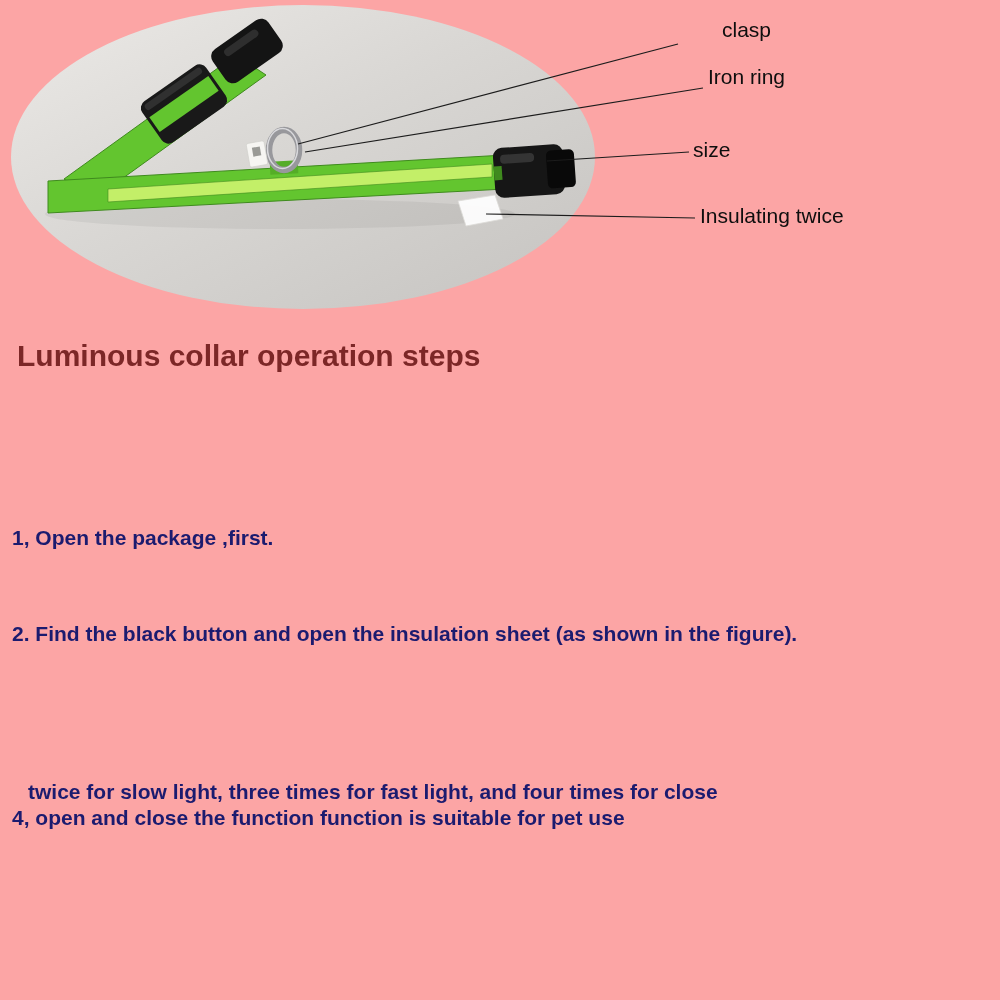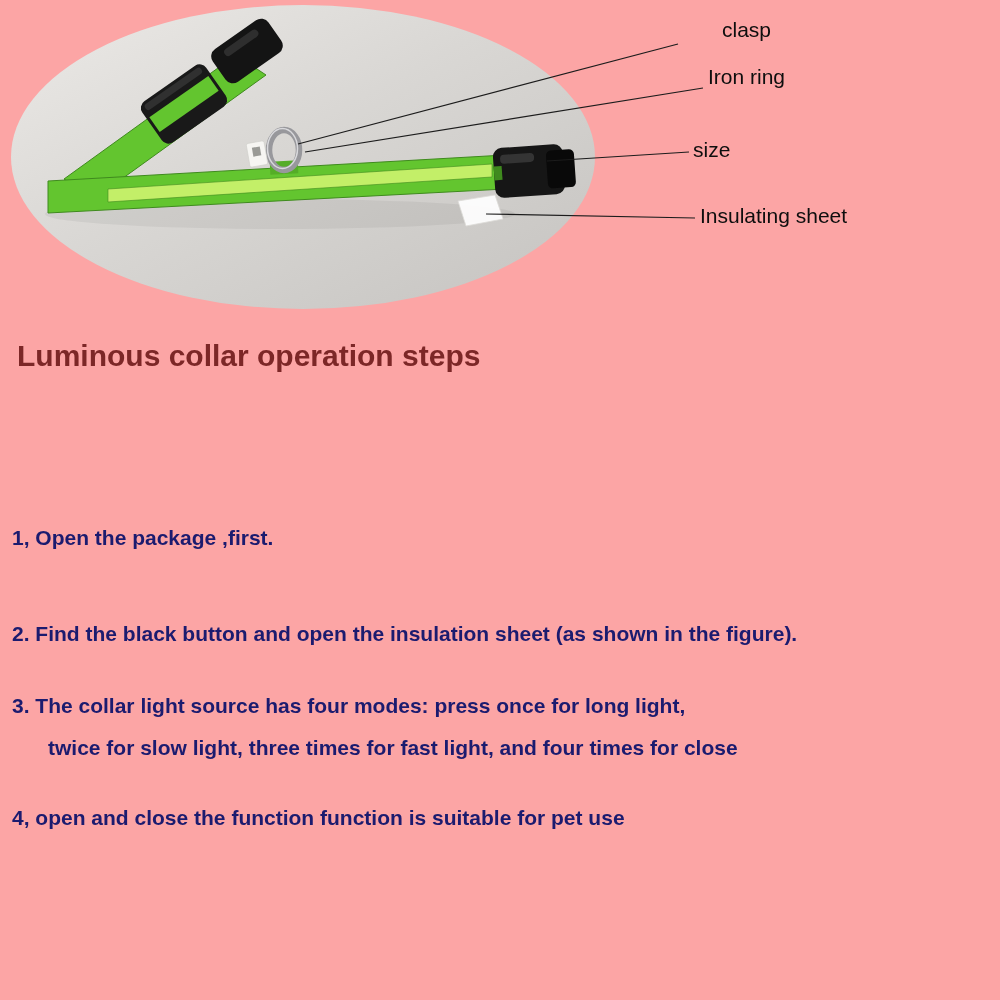--- a/index.html
+++ b/index.html
@@ -37,21 +37,21 @@
   }
   .step {
     position: absolute;
     left: 12px;
     margin: 0;
     font-size: 21px;
     font-weight: 600;
     color: var(--steps, #1b1b6f);
     white-space: nowrap;
   }
-  .step-indent { left: 48px; }
+  .step-indent { left: 28px; margin-top: 44px; }
 </style>
 </head>
 <body>
 
 <div id="page">
 
   <section class="photo-section">
     <svg id="photo-svg" width="1000" height="320" viewBox="0 0 1000 320">
       <defs>
         <linearGradient id="fabric" x1="0%" y1="0%" x2="100%" y2="100%">
@@ -110,24 +110,23 @@
         <line x1="678" y1="44" x2="298" y2="144"></line>
         <line x1="703" y1="88" x2="305" y2="152"></line>
         <line x1="689" y1="152" x2="547" y2="161"></line>
         <line x1="695" y1="218" x2="486" y2="214"></line>
       </g>
     </svg>
 
     <span class="callout" style="top:18px;  left:722px;">clasp</span>
     <span class="callout" style="top:65px;  left:708px;">Iron ring</span>
     <span class="callout" style="top:138px; left:693px;">size</span>
-    <span class="callout" style="top:204px; left:700px;">Insulating sheet</span>
+    <span class="callout" style="top:204px; left:700px;">Insulating twice</span>
   </section>
 
   <h1 class="heading">Luminous collar operation steps</h1>
 
   <p class="step" style="top:526px;">1, Open the package ,first.</p>
   <p class="step" style="top:610px;margin-top:12px;">2. Find the black button and open the insulation sheet (as shown in the figure).</p>
-  <p class="step" style="top:694px;">3. The collar light source has four modes: press once for long light,</p>
   <p class="step step-indent" style="top:736px;">twice for slow light, three times for fast light, and four times for close</p>
   <p class="step" style="top:806px;">4, open and close the function function is suitable for pet use</p>
 
 </div>
 
 </body></html>

